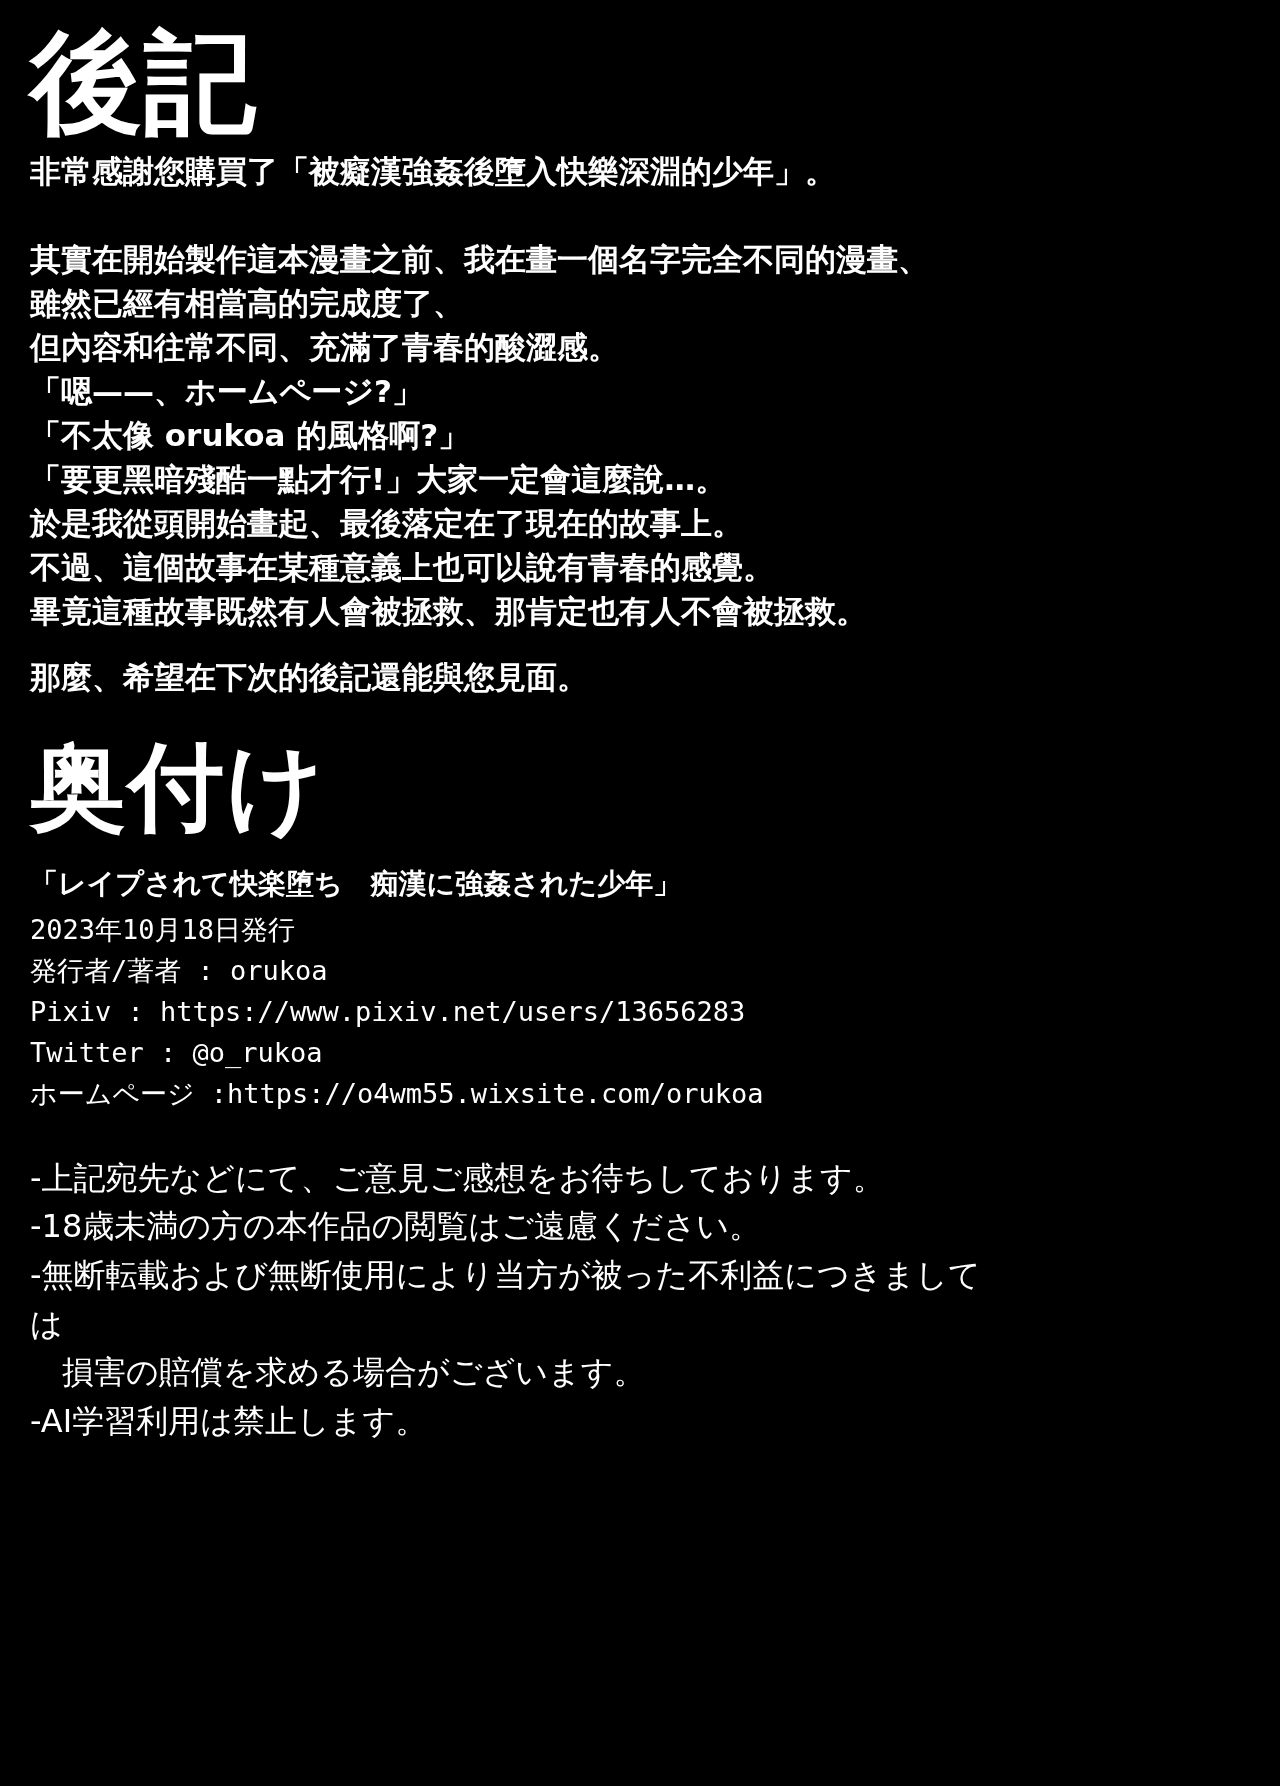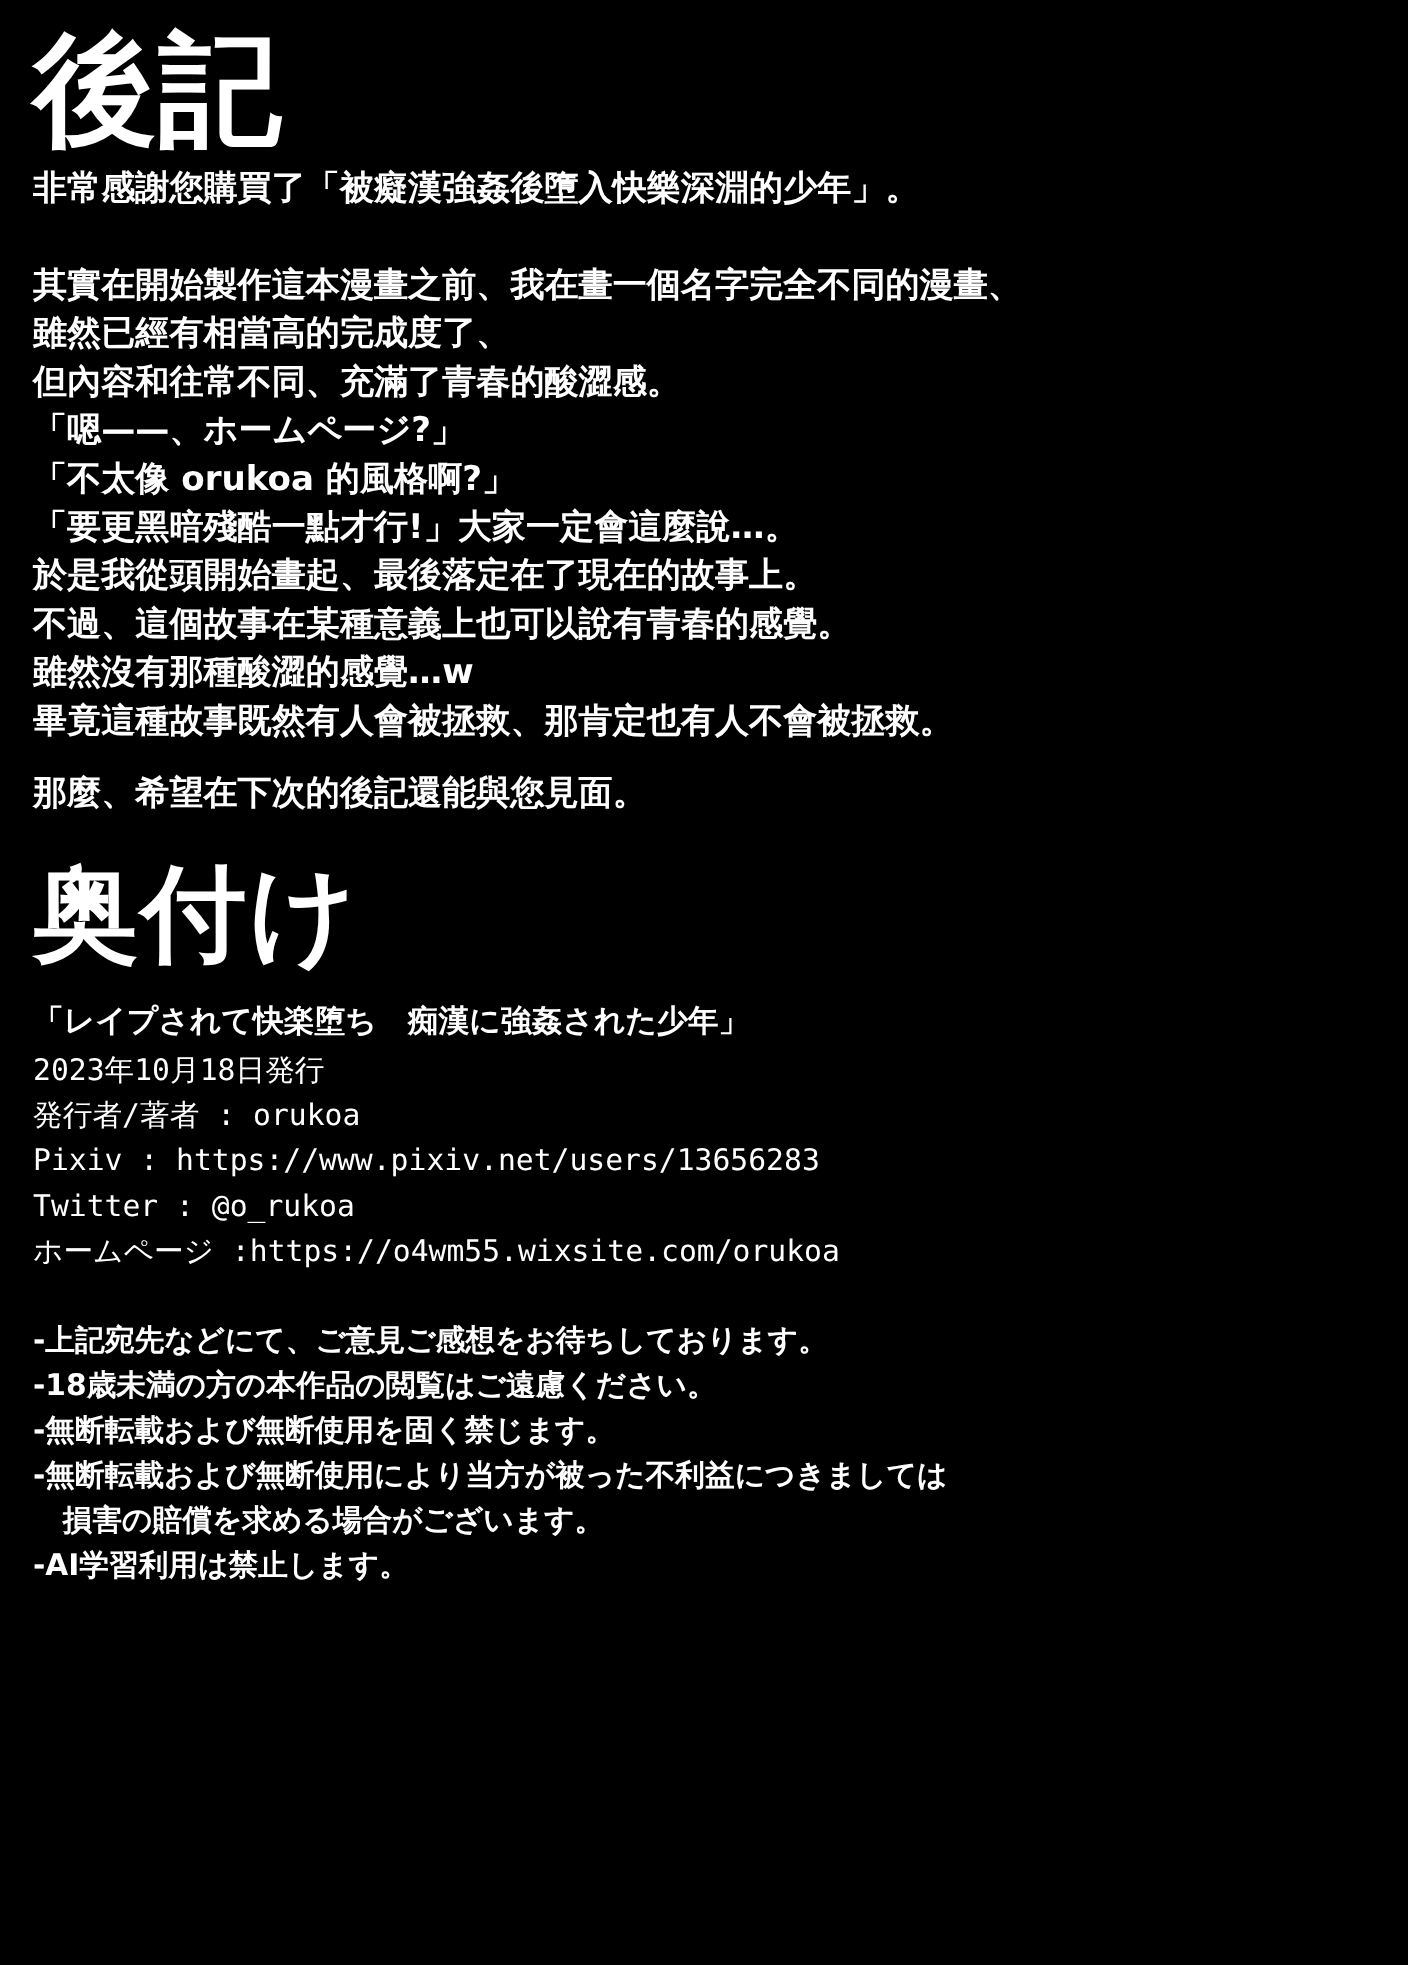--- a/index.html
+++ b/index.html
@@ -70,24 +70,23 @@
     font-family: "DejaVu Sans Mono", monospace;
     font-size: 27px;
     line-height: 1.52;
     white-space: pre-wrap;
   }
   .notes {
     margin-top: 40px;
   }
   .note-line {
     font-family: "DejaVu Sans", sans-serif;
-    font-size: 27px;
+    font-size: 32px;
     line-height: 1.52;
     white-space: pre-wrap;
-    font-weight: bold;
   }
 </style>
 </head>
 <body>
 
 <div class="page">
   <div class="inner">
 
     <h1 class="section-title">後記</h1>
 
@@ -95,40 +94,38 @@
 
     <div class="body-block">
       <div class="body-line">其實在開始製作這本漫畫之前、我在畫一個名字完全不同的漫畫、</div>
       <div class="body-line">雖然已經有相當高的完成度了、</div>
       <div class="body-line">但內容和往常不同、充滿了青春的酸澀感。</div>
       <div class="body-line">「嗯——、ホームページ?」</div>
       <div class="body-line">「不太像 orukoa 的風格啊?」</div>
       <div class="body-line">「要更黑暗殘酷一點才行!」大家一定會這麼說…。</div>
       <div class="body-line">於是我從頭開始畫起、最後落定在了現在的故事上。</div>
       <div class="body-line">不過、這個故事在某種意義上也可以說有青春的感覺。</div>
-      <div class="body-line">雖然沒有那種酸澀的感覺…w</div>
       <div class="body-line">畢竟這種故事既然有人會被拯救、那肯定也有人不會被拯救。</div>
       <div class="body-line spacer"></div>
       <div class="body-line">那麼、希望在下次的後記還能與您見面。</div>
     </div>
 
     <h1 class="section-title-2">奥付け</h1>
 
     <div class="colophon">
       <div class="colophon-title">「レイプされて快楽堕ち　痴漢に強姦された少年」</div>
       <div class="colophon-line">2023年10月18日発行</div>
       <div class="colophon-line">発行者/著者 : orukoa</div>
       <div class="colophon-line">Pixiv : https://www.pixiv.net/users/13656283</div>
       <div class="colophon-line">Twitter : @o_rukoa</div>
       <div class="colophon-line">ホームページ :https://o4wm55.wixsite.com/orukoa</div>
     </div>
 
     <div class="notes">
       <div class="note-line">-上記宛先などにて、ご意見ご感想をお待ちしております。</div>
       <div class="note-line">-18歳未満の方の本作品の閲覧はご遠慮ください。</div>
-      <div class="note-line">-無断転載および無断使用を固く禁じます。</div>
       <div class="note-line">-無断転載および無断使用により当方が被った不利益につきましては</div>
       <div class="note-line">　損害の賠償を求める場合がございます。</div>
       <div class="note-line">-AI学習利用は禁止します。</div>
     </div>
 
   </div>
 </div>
 
 </body></html>

